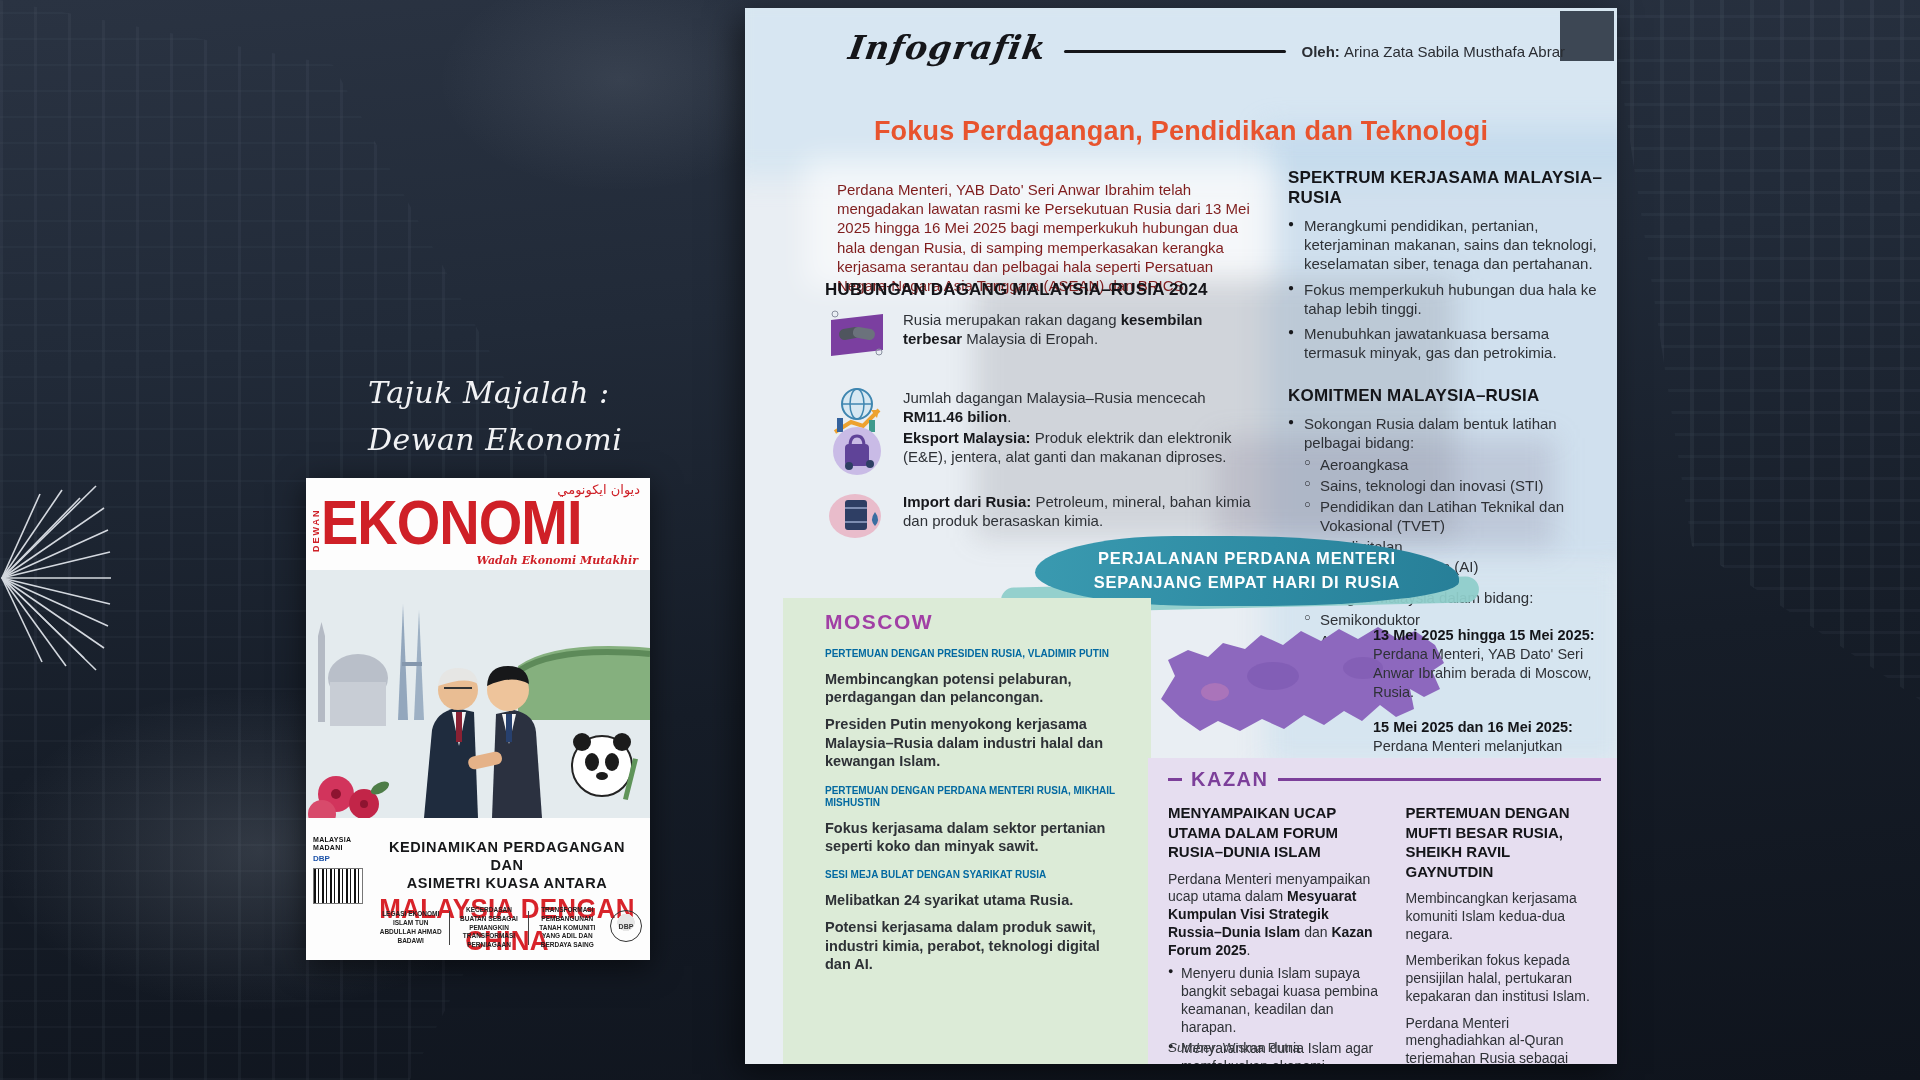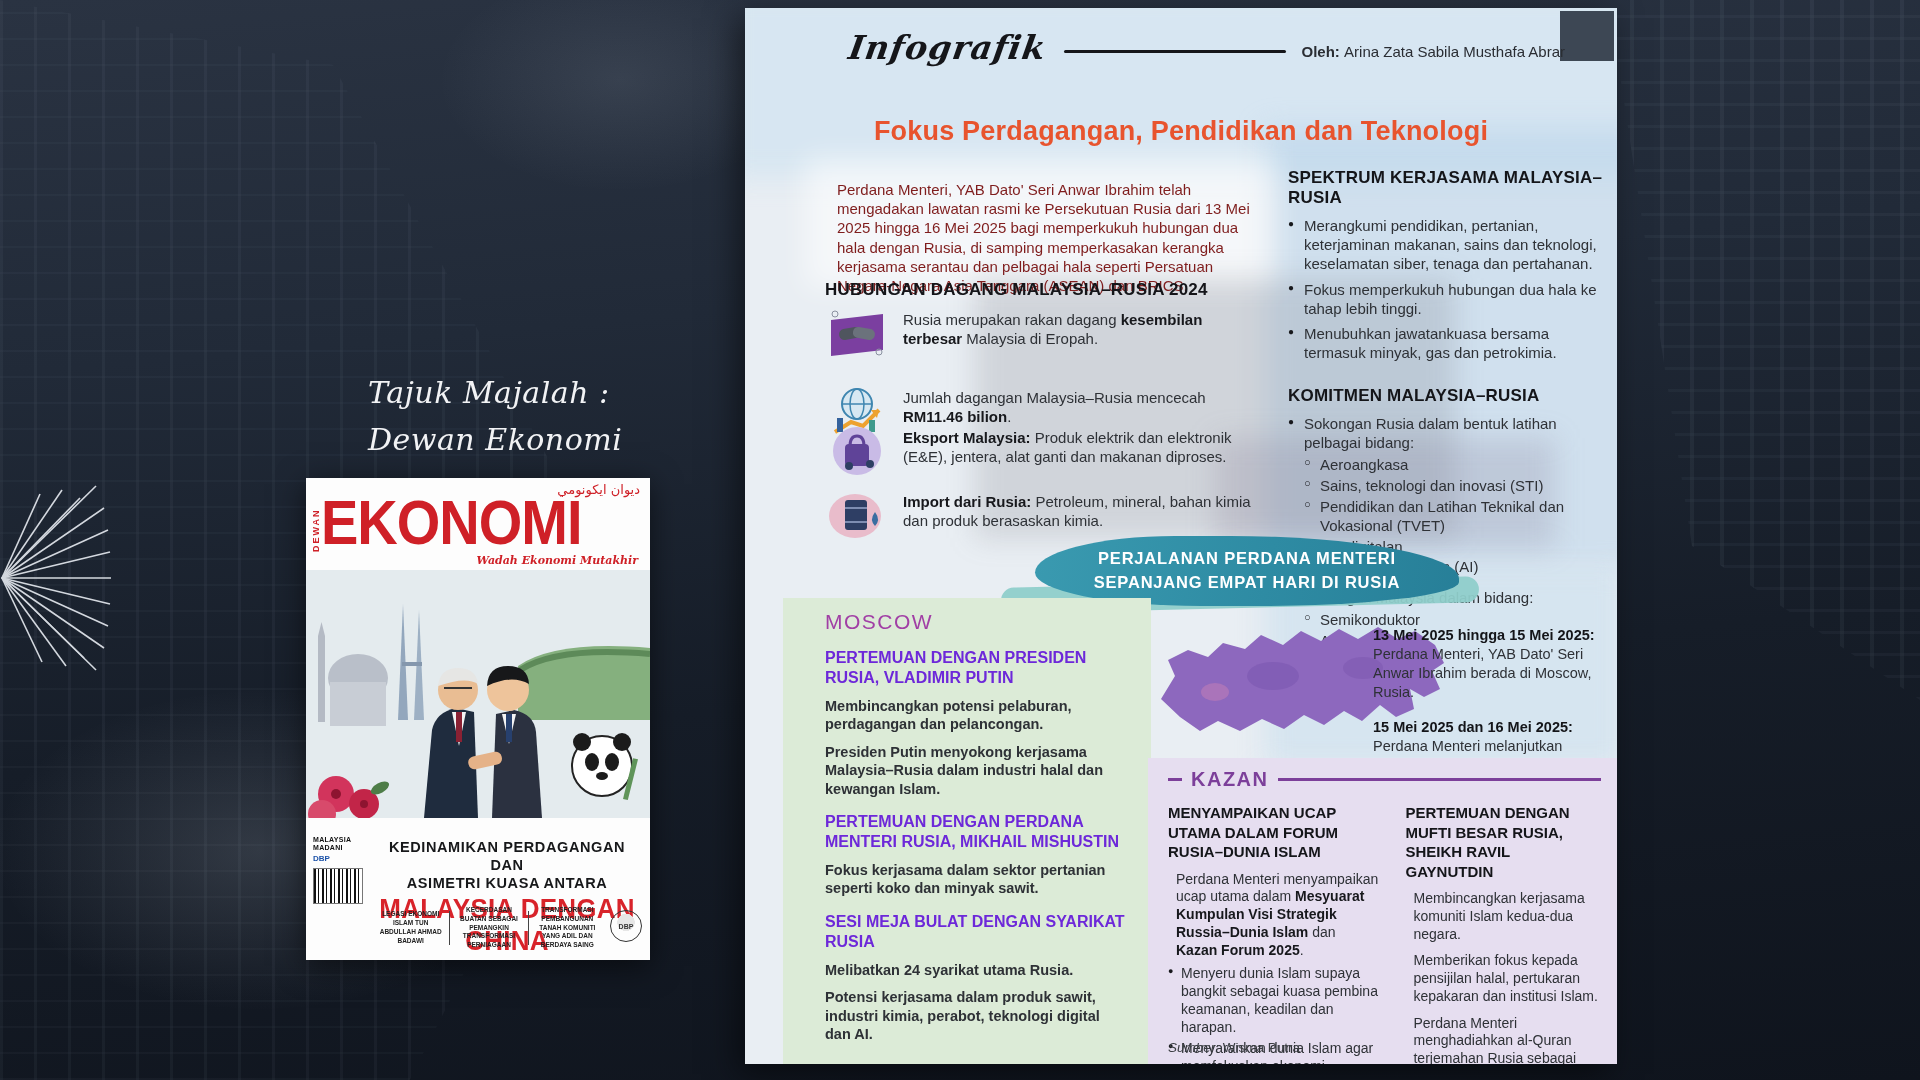--- a/index.html
+++ b/index.html
@@ -102,39 +102,39 @@
   .banner-swash{position:absolute;left:-34px;top:46px;width:478px;height:26px;background:#8fcdca;
     border-radius:14px;transform:rotate(-1.4deg);opacity:.95;}
   .banner-blob{position:absolute;left:0;top:0;width:424px;height:70px;
     background:linear-gradient(100deg,#3a9ab0 0%,#2e8ba3 55%,#277f98 100%);
     border-radius:38% 62% 55% 45% / 60% 70% 40% 55%;
     display:flex;flex-direction:column;align-items:center;justify-content:center;}
   .banner-blob div{color:#fff;font-weight:800;font-size:16.5px;letter-spacing:.8px;line-height:1.45;}
 
   .moscow-panel{position:absolute;left:38px;top:590px;width:368px;height:466px;background:#dcebd7;
     padding:12px 0 0 42px;box-sizing:border-box;}
-  .city-label{font-size:21px;font-weight:400;color:#a13fa5;letter-spacing:1.5px;margin:0;}
-  .ms-h{font-size:16px;font-weight:800;color:#6d28d9;line-height:1.25;margin:14px 0 0 0;width:300px;}
+  .city-label{font-size:21px;font-weight:700;color:#a13fa5;letter-spacing:1.5px;margin:0;}
+  .ms-h{font-size:10px;font-weight:800;color:#0369a1;line-height:1.25;margin:14px 0 0 0;width:300px;}
   .ms-p{font-size:14.5px;line-height:1.27;color:#2e3136;margin:9px 0 0 0;width:300px;font-weight:bold;}
 
   .map-svg{position:absolute;left:408px;top:598px;}
   .itinerary{position:absolute;left:628px;top:618px;width:242px;font-size:14.5px;line-height:1.3;color:#2e3136;}
   .itin-b{font-weight:800;color:#141519;display:block;}
   .itin-block{margin-bottom:17px;}
 
   .kazan-panel{position:absolute;left:403px;top:750px;width:469px;height:306px;background:#e6def0;
     padding:10px 16px 0 20px;box-sizing:border-box;}
   .kazan-head{display:flex;align-items:center;gap:9px;color:#7c3f9a;}
   .kz-dash{width:14px;height:3px;background:#7c3f9a;}
   .kz-label{font-size:20px;font-weight:800;letter-spacing:1.5px;}
   .kz-line{flex:1;height:3px;background:#7c3f9a;}
   .kazan-cols{display:flex;gap:26px;margin-top:12px;}
   .kz-col-l{width:212px;} .kz-col-r{width:196px;}
   .kz-h{font-size:15px;font-weight:800;color:#141519;line-height:1.3;margin:0;}
-  .kz-p{font-size:14px;line-height:1.27;color:#2e3136;margin:9px 0 0 8px;}
+  .kz-p{font-size:14px;line-height:1.27;color:#2e3136;margin:9px 0 0 0;}
   .kz-p b{font-weight:800;color:#17181c;}
   .kz-ul{list-style:none;margin:6px 0 0 0;padding:0;font-size:14px;line-height:1.27;color:#2e3136;}
   .kz-ul li{position:relative;padding-left:13px;margin-bottom:4px;}
   .kz-ul li::before{content:"●";position:absolute;left:0;top:1px;font-size:9px;color:#17181c;}
   .source{position:absolute;left:423px;top:1032px;font-size:13.5px;color:#3a3d42;}
   .source i{font-style:italic;text-align:right;}
 </style>
 </head>
 <body>
 

